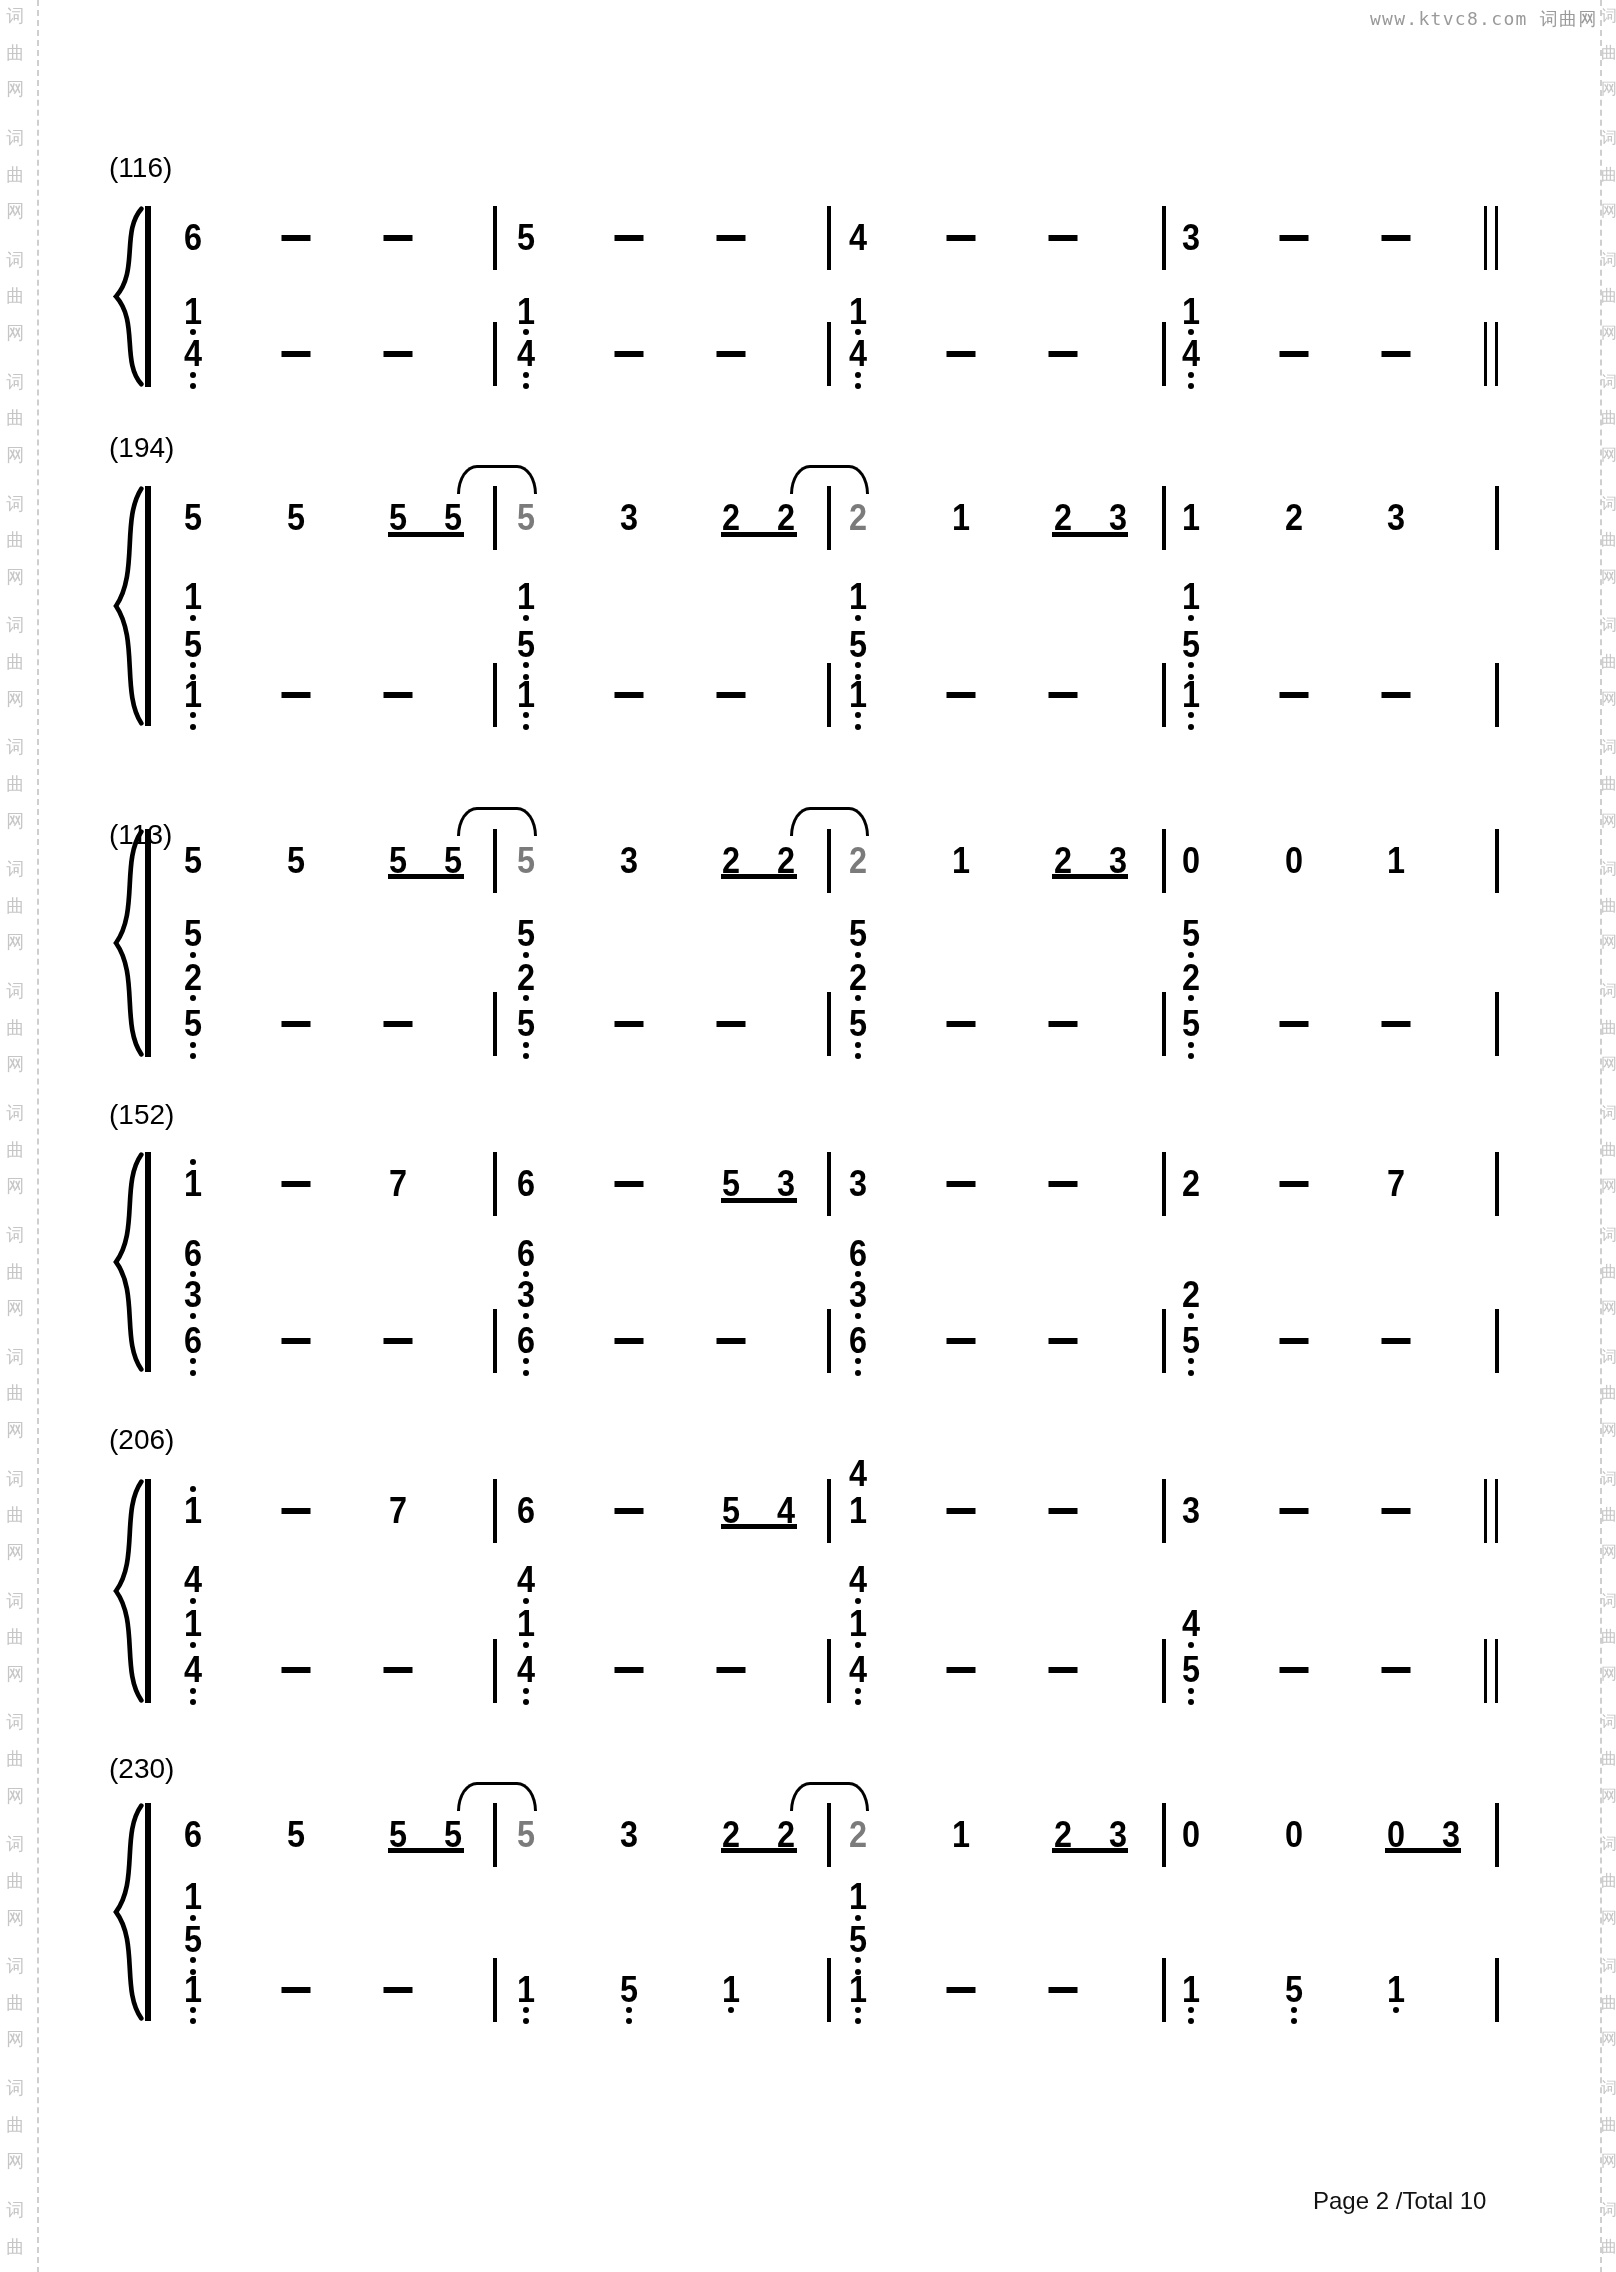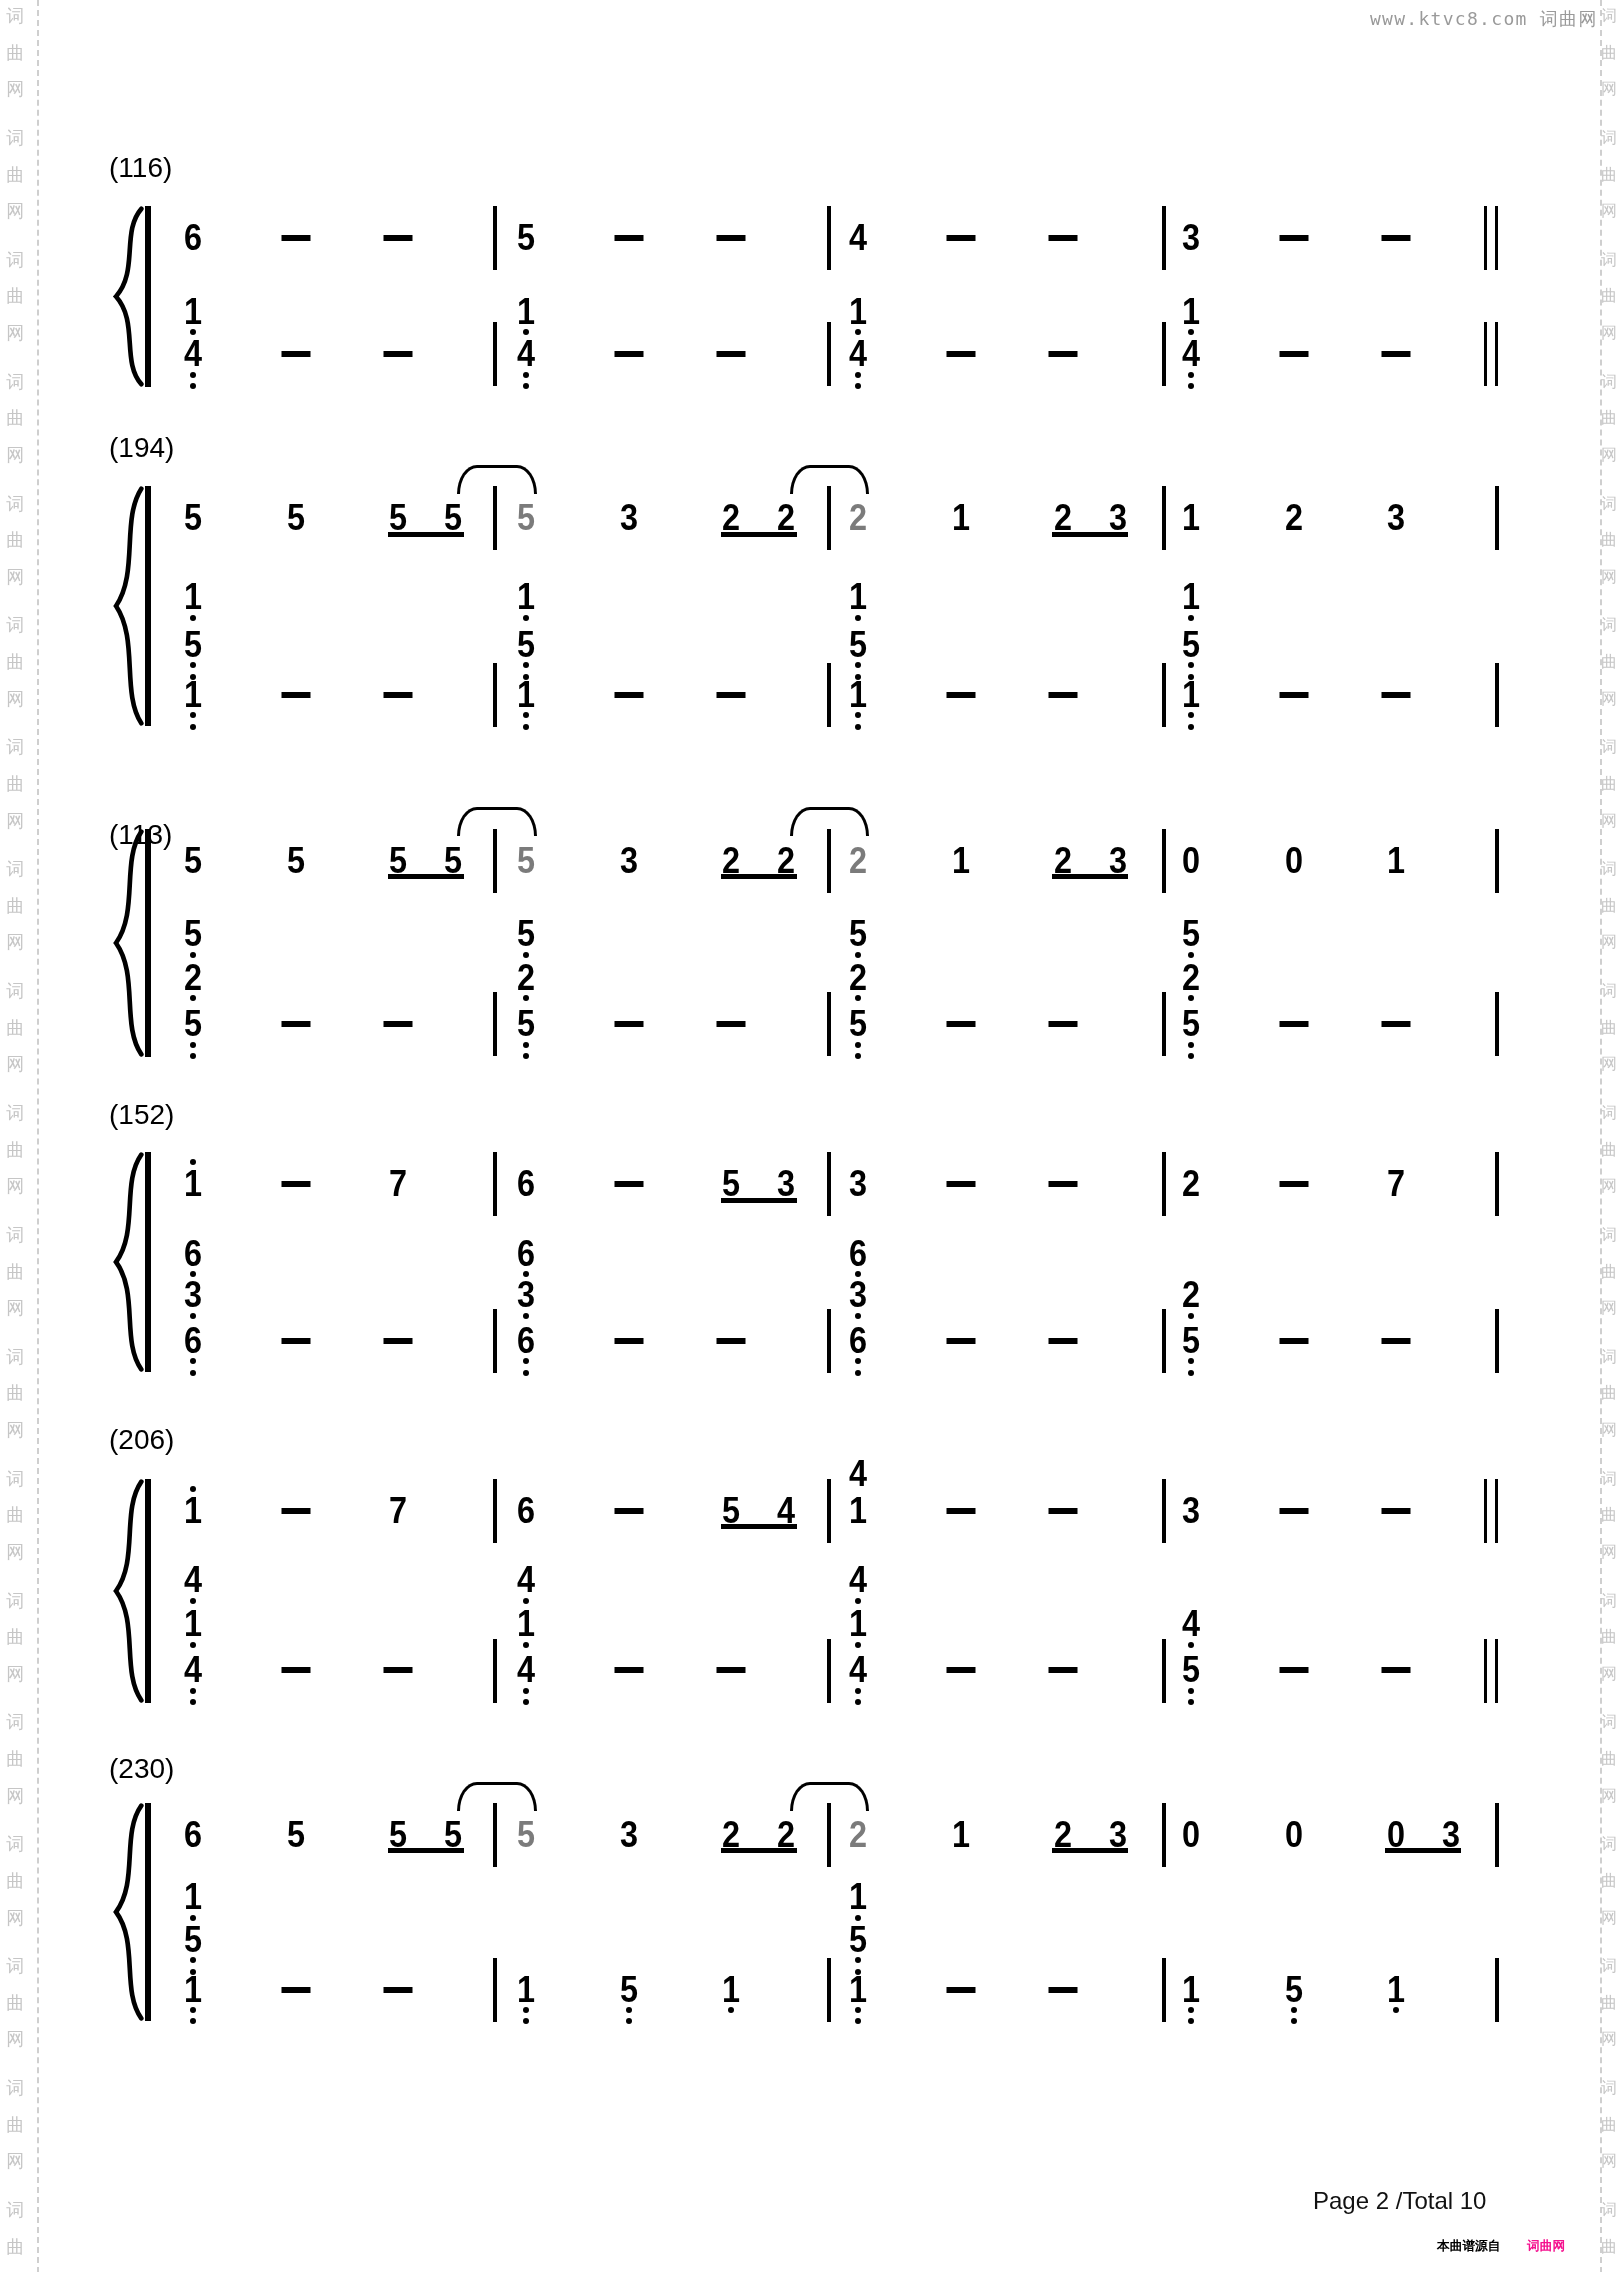--- a/index.html
+++ b/index.html
@@ -540,18 +540,14 @@
       <div class="note" style="left: 1191px; top: 1990px; color: rgb(0, 0, 0);">1</div>
       <div class="odot" style="left: 1191px; top: 2010px;"></div>
       <div class="odot" style="left: 1191px; top: 2021px;"></div>
       <div class="note" style="left: 1294px; top: 1990px; color: rgb(0, 0, 0);">5</div>
       <div class="odot" style="left: 1294px; top: 2010px;"></div>
       <div class="odot" style="left: 1294px; top: 2021px;"></div>
       <div class="note" style="left: 1396px; top: 1990px; color: rgb(0, 0, 0);">1</div>
       <div class="odot" style="left: 1396px; top: 2010px;"></div>
     </div>
   <div id="page-info">Page 2 /Total 10</div>
-  <div id="footer-src">
-    <span class="pfx">本曲谱源自</span>
-    <span class="brand" style="color: rgb(245, 17, 143);">词曲网</span>
-  </div>
 </div>
 
 
 </body></html>

